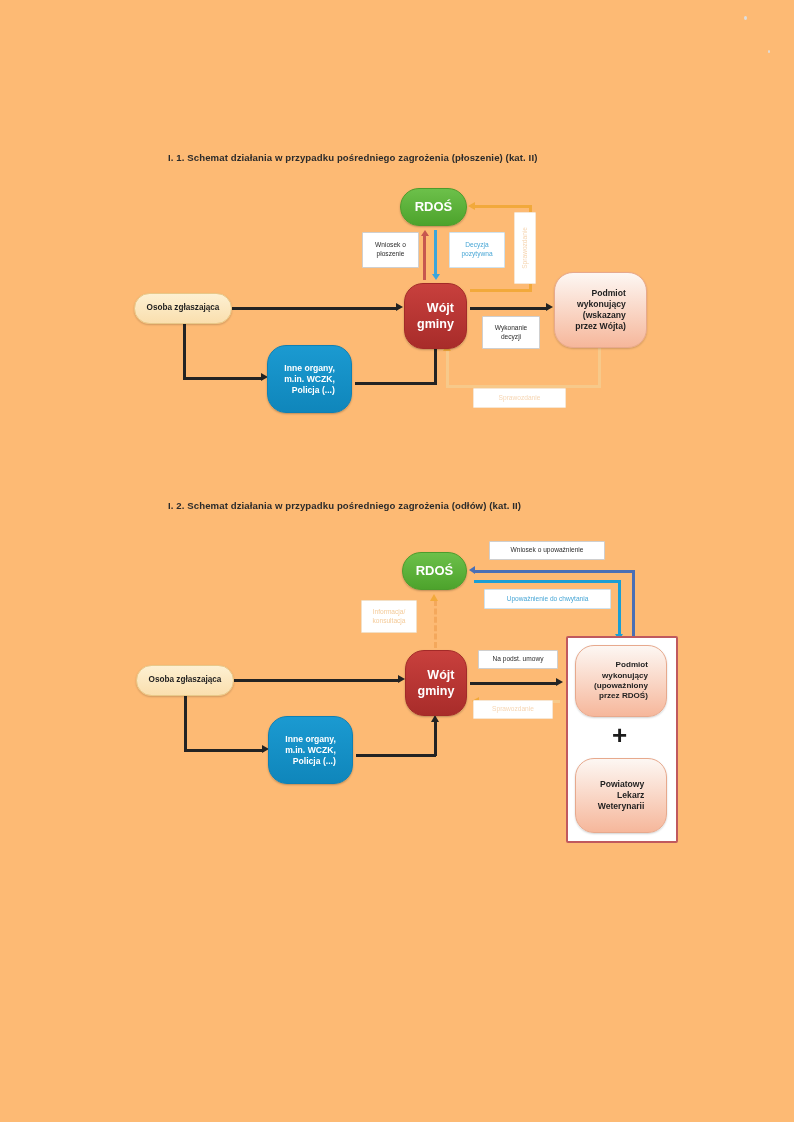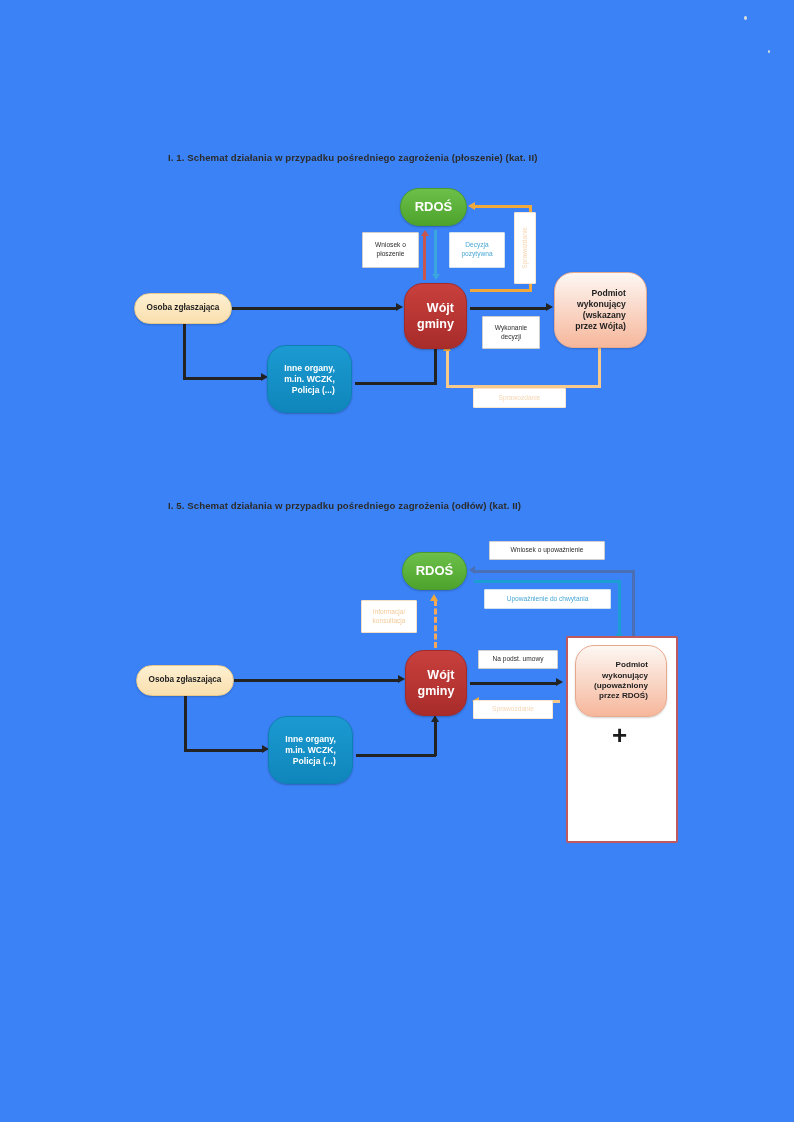--- a/index.html
+++ b/index.html
@@ -1,21 +1,21 @@
 <!DOCTYPE html>
 <html><head>
 <meta charset="utf-8">
 <style>
   html,body{margin:0;padding:0;background:#ffffff;}
   body{
     width:794px;height:1122px;position:relative;overflow:hidden;
     font-family:"Liberation Sans","DejaVu Sans",sans-serif;
     color:#1a1a1a;
   }
-  .page{position:absolute;inset:0;background:#3b82f6;text-decoration:underline;}
+  .page{position:absolute;inset:0;background:#fdba74;text-decoration:underline;}
 
   
   .abs{position:absolute;box-sizing:border-box;}
 
   
   .sec-title{
     font-size:9.6px;font-weight:bold;letter-spacing:.1px;color:#2b2b2b;
     white-space:nowrap;
   }
 
@@ -182,21 +182,21 @@
     <div class="abs lbl lbl-dark" style="left:482px;top:316px;width:58px;height:33px;white-space:pre-line;">Wykonanie
 decyzji</div>
 
     <div class="abs lbl lbl-faint" style="left:514px;top:212px;width:22px;height:72px;padding:0;">
       <span class="vert">Sprawozdanie</span>
     </div>
 
     <div class="abs lbl lbl-faint" style="left:473px;top:388px;width:93px;height:20px;">Sprawozdanie</div>
   </div>
 
-  <div class="abs sec-title" style="left:168px;top:500px;">I. 5. Schemat działania w przypadku pośredniego zagrożenia (odłów) (kat. II)</div>
+  <div class="abs sec-title" style="left:168px;top:500px;">I. 2. Schemat działania w przypadku pośredniego zagrożenia (odłów) (kat. II)</div>
 
   <div class="abs" style="left:0;top:0;width:794px;height:900px;">
 
     <div class="ln h blk" style="left:234px;top:679px;width:166px;"></div>
     <div class="tip tip-r" style="left:398px;top:674.5px;"></div>
 
     <div class="ln v blk" style="left:184px;top:694px;height:57px;"></div>
     <div class="ln h blk" style="left:184px;top:749px;width:80px;"></div>
     <div class="tip tip-r" style="left:262px;top:744.5px;"></div>
 
@@ -234,20 +234,23 @@
 
     <div class="abs frame" style="left:566px;top:636px;width:112px;height:207px;"></div>
 
     <div class="abs node node-peach" style="left:575px;top:645px;width:92px;height:72px;white-space:pre-line;font-size:8.1px;">Podmiot
 wykonujący
 (upoważniony
 przez RDOŚ)</div>
 
     <div class="plus" style="left:612px;top:722px;">+</div>
 
+    <div class="abs node node-peach" style="left:575px;top:758px;width:92px;height:75px;white-space:pre-line;">Powiatowy
+Lekarz
+Weterynarii</div>
 
     <div class="abs lbl lbl-dark" style="left:489px;top:541px;width:116px;height:19px;">Wniosek o upoważnienie</div>
 
     <div class="abs lbl lbl-blue" style="left:484px;top:589px;width:127px;height:20px;">Upoważnienie do chwytania</div>
 
     <div class="abs lbl lbl-orange" style="left:361px;top:600px;width:56px;height:33px;white-space:pre-line;">Informacja/
 konsultacja</div>
 
     <div class="abs lbl lbl-dark" style="left:478px;top:650px;width:80px;height:19px;">Na podst. umowy</div>
 

